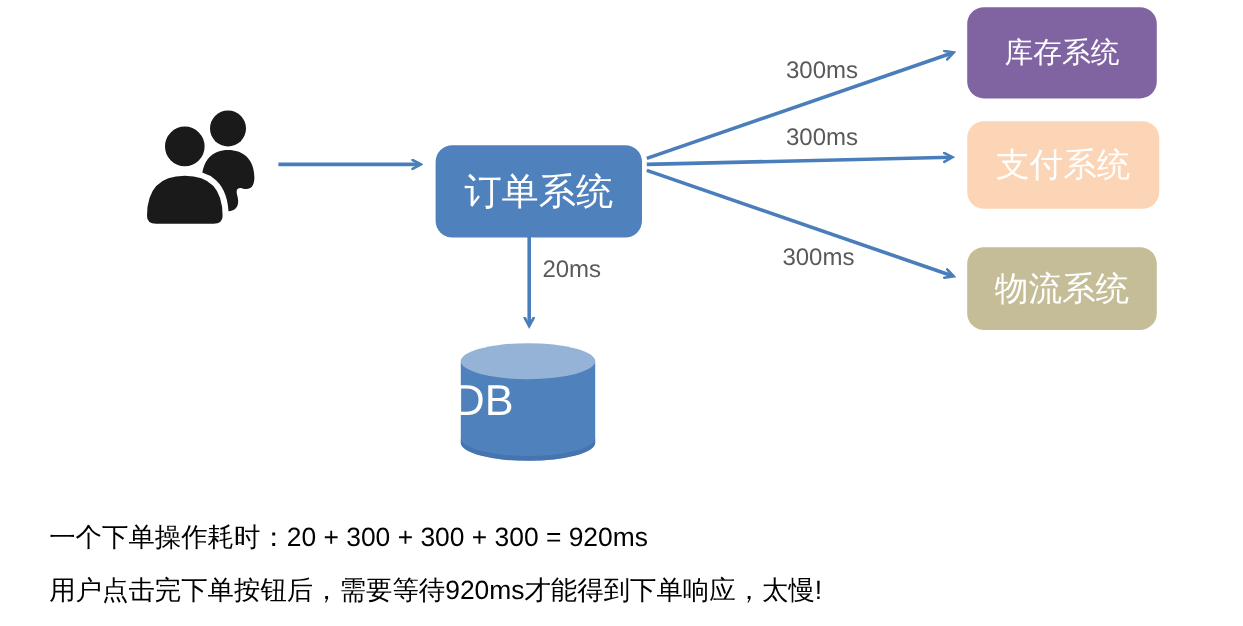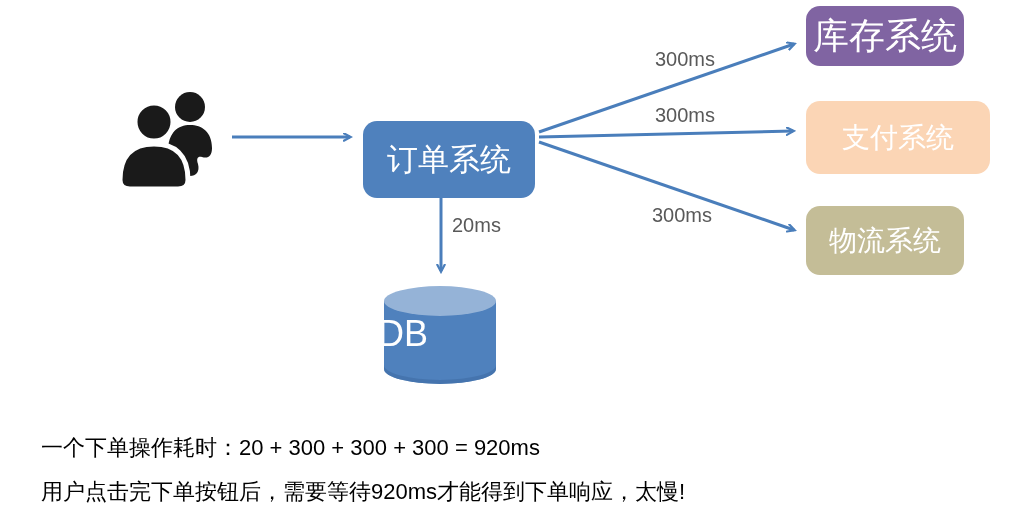--- a/index.html
+++ b/index.html
@@ -2,22 +2,22 @@
 <html><head>
 <meta charset="utf-8">
 <style>
   html,body{margin:0;padding:0;background:#ffffff;}
   body{font-family:"Liberation Sans","DejaVu Sans",sans-serif;}
   .canvas{position:relative;width:1036px;height:522px;background:#ffffff;overflow:hidden;}
 
   .node{position:absolute;display:flex;align-items:center;justify-content:center;
         border-radius:14px;color:#ffffff;font-weight:400;}
   .node-order{left:363px;top:99px;width:172px;height:77px;background:#4F81BD;font-size:31px;margin-top:22px;}
-  .node-inventory{left:806px;top:6px;width:158px;height:60px;background:#8064A2;font-size:36px;}
-  .node-payment{left:806px;top:101px;width:184px;height:73px;background:#FBD5B5;font-size:28px;}
+  .node-inventory{left:806px;top:6px;width:158px;height:76px;background:#8064A2;font-size:24px;}
+  .node-payment{left:806px;top:101px;width:160px;height:73px;background:#FBD5B5;font-size:28px;}
   .node-logistics{left:806px;top:206px;width:158px;height:69px;background:#C4BD97;font-size:28px;text-align:right;}
 
   .svg-layer{position:absolute;left:0;top:0;width:1036px;height:522px;}
 
   .edge-label{position:absolute;color:#595959;font-size:20px;line-height:1;white-space:nowrap;text-align:right;}
   .lbl-300-1{left:655px;top:49px;}
   .lbl-300-2{left:655px;top:105px;}
   .lbl-300-3{left:652px;top:205px;}
   .lbl-20{left:452px;top:215px;}
 

